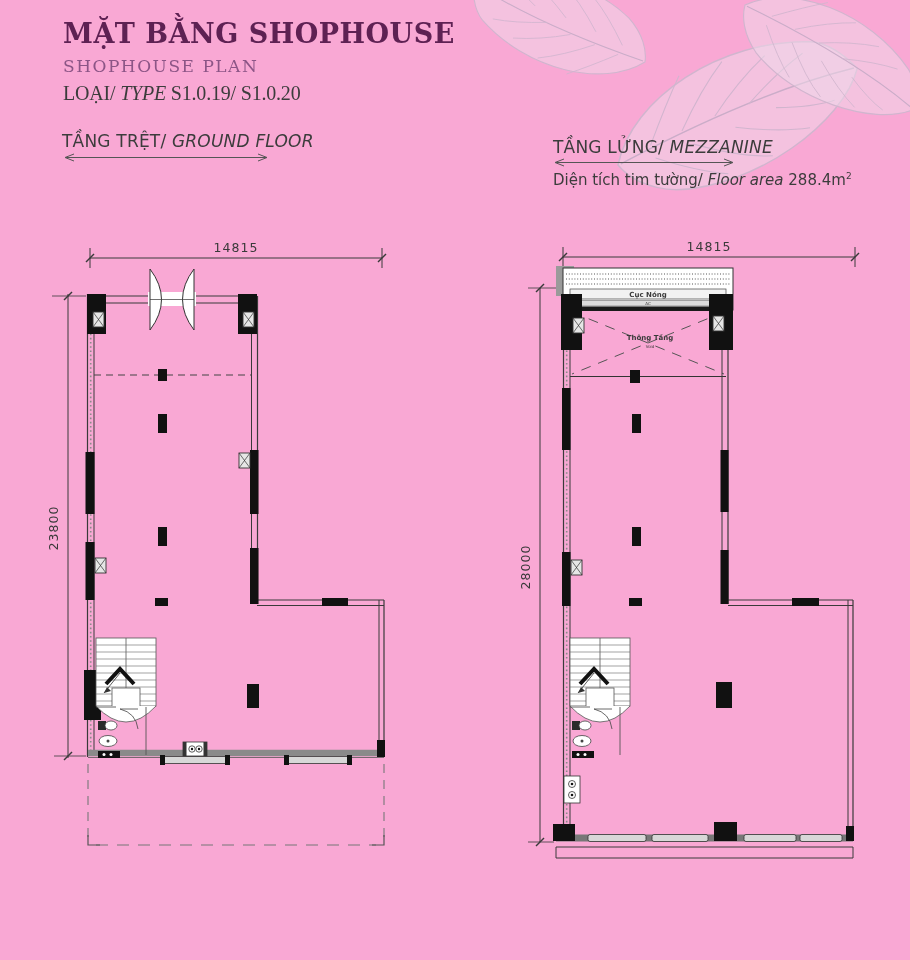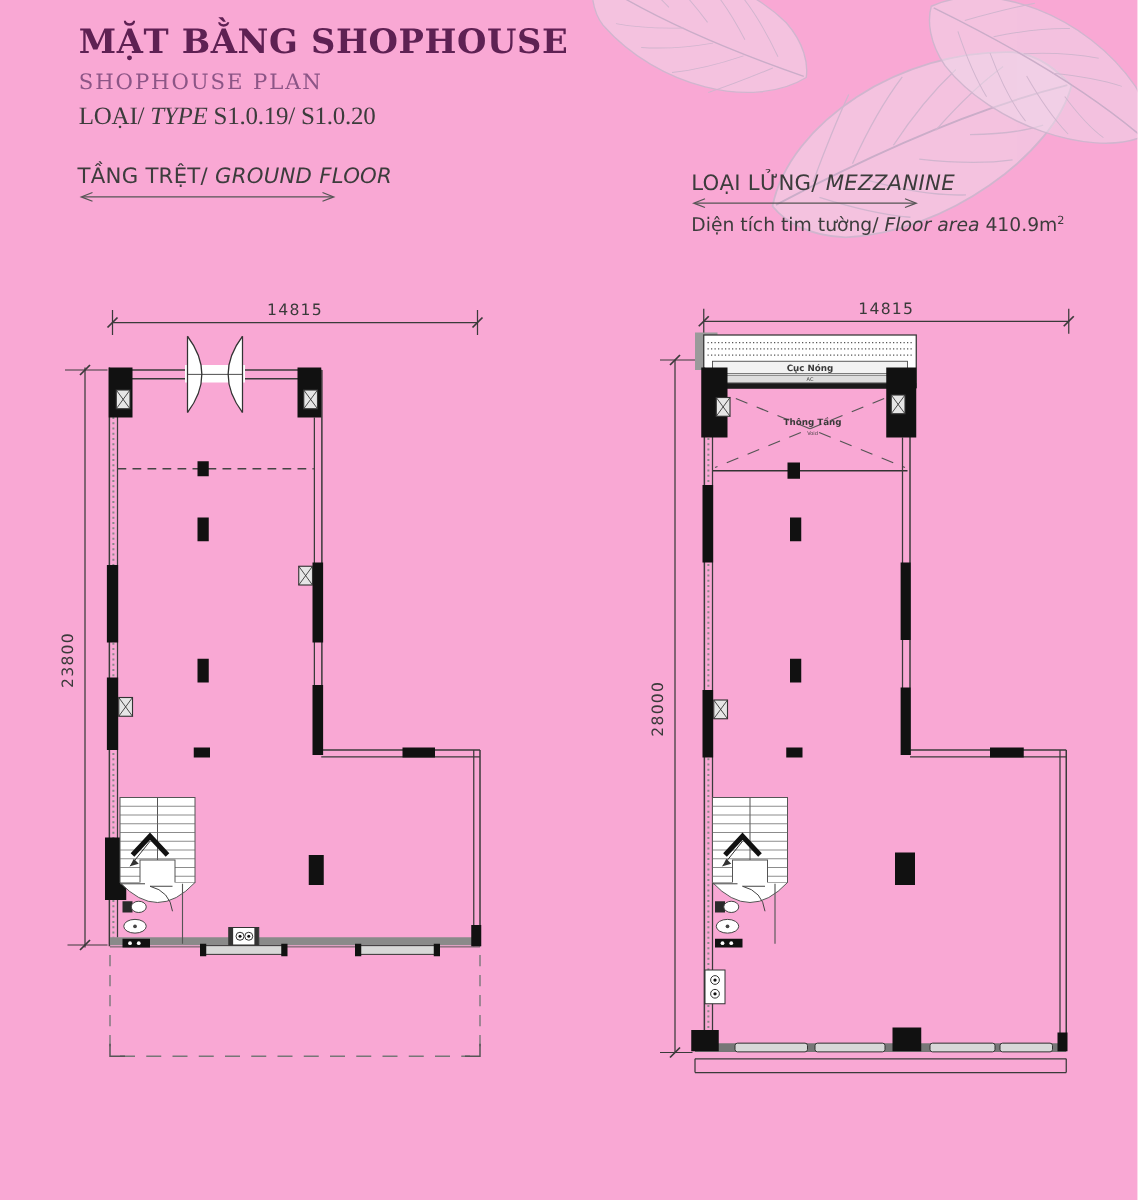--- a/index.html
+++ b/index.html
@@ -106,27 +106,27 @@
   <div class="abs subtitle">SHOPHOUSE PLAN</div>
   <div class="abs type-line"><span>LOẠI/</span> <span class="it">TYPE</span> <span>S1.0.19/ S1.0.20</span></div>
 
   <div class="abs floor-label col-left" style="top:131px"><span>TẦNG TRỆT/</span> <span class="it">GROUND FLOOR</span></div>
   <svg class="abs" style="left:63px;top:153px;width:206px;height:9px" viewBox="0 0 206 9">
     <line x1="3" y1="4.5" x2="203" y2="4.5" stroke="#555" stroke-width="1"></line>
     <path d="M11,1 L2,4.5 L11,8" fill="none" stroke="#555" stroke-width="1"></path>
     <path d="M195,1 L204,4.5 L195,8" fill="none" stroke="#555" stroke-width="1"></path>
   </svg>
 
-  <div class="abs floor-label col-right" style="top:137px"><span>LOẠI LỬNG/</span> <span class="it">MEZZANINE</span></div>
+  <div class="abs floor-label col-right" style="top:137px"><span>TẦNG LỬNG/</span> <span class="it">MEZZANINE</span></div>
   <svg class="abs" style="left:553px;top:158px;width:182px;height:9px" viewBox="0 0 182 9">
     <line x1="3" y1="4.5" x2="179" y2="4.5" stroke="#555" stroke-width="1"></line>
     <path d="M11,1 L2,4.5 L11,8" fill="none" stroke="#555" stroke-width="1"></path>
     <path d="M171,1 L180,4.5 L171,8" fill="none" stroke="#555" stroke-width="1"></path>
   </svg>
-  <div class="abs area-line col-right" style="top:171px"><span>Diện tích tim tường/</span> <span class="it">Floor area</span> <span>410.9m</span><sup>2</sup></div>
+  <div class="abs area-line col-right" style="top:171px"><span>Diện tích tim tường/</span> <span class="it">Floor area</span> <span>288.4m</span><sup>2</sup></div>
 
   <svg class="plan" style="left:40px;top:233px;width:360px;height:625px" viewBox="40 233 360 625">
 
     <g>
       <line x1="90" y1="258" x2="382" y2="258" stroke="#3a3a3a" stroke-width="1"></line>
       <line x1="90" y1="248" x2="90" y2="268" stroke="#3a3a3a" stroke-width="1"></line>
       <line x1="382" y1="248" x2="382" y2="268" stroke="#3a3a3a" stroke-width="1"></line>
       <line x1="86" y1="262" x2="94" y2="254" stroke="#3a3a3a" stroke-width="1.4"></line>
       <line x1="378" y1="262" x2="386" y2="254" stroke="#3a3a3a" stroke-width="1.4"></line>
       <text class="dim-text" x="236" y="252" text-anchor="middle">14815</text>

